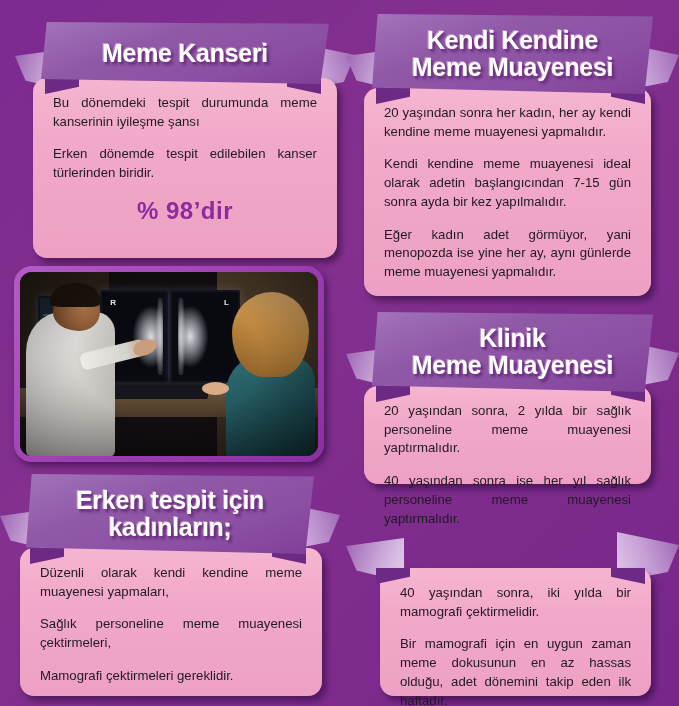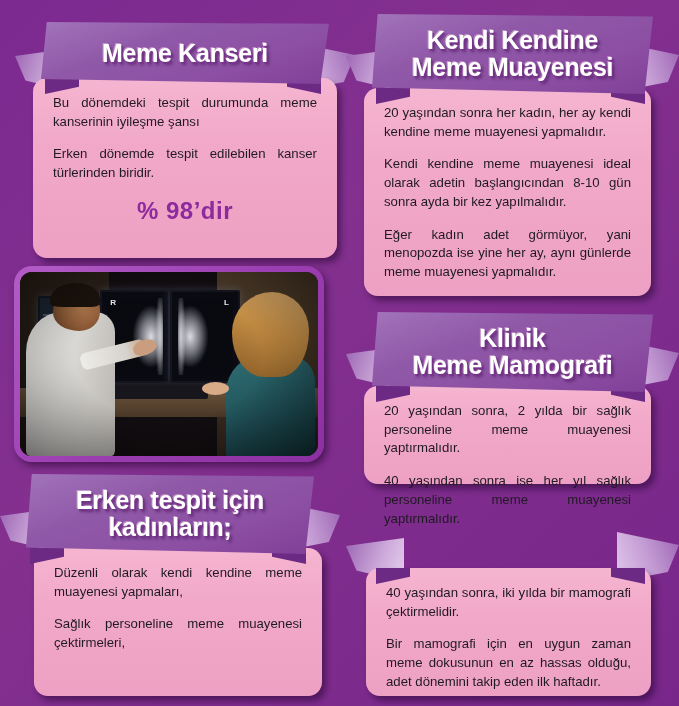--- a/index.html
+++ b/index.html
@@ -283,73 +283,74 @@
       <div class="wing-left" style="top:34px;"></div>
       <div class="wing-right" style="top:28px;"></div>
       <div class="fold-left"></div>
       <div class="fold-right"></div>
       <div class="banner-plate">
         <div class="banner-title">Erken tespit için
 kadınların;</div>
       </div>
     </div>
 
-    <div class="card" style="margin:-6px 18px 0 34px; height:148px;">
+    <div class="card" style="margin:-6px 18px 0 20px; height:148px;">
       <p>Düzenli olarak kendi kendine meme muayenesi yapmaları,</p>
       <p>Sağlık personeline meme muayenesi çektirmeleri,</p>
+      <p class="no-justify">Mamografi çektirmeleri gereklidir.</p>
     </div>
   </div>
 
   <div class="panel" style="left:346px; top:14px; width:333px;">
 
     <div class="banner two-line">
       <div class="wing-left" style="top:34px;"></div>
       <div class="wing-right" style="top:28px;"></div>
       <div class="fold-left"></div>
       <div class="fold-right"></div>
       <div class="banner-plate">
         <div class="banner-title">Kendi Kendine
 Meme Muayenesi</div>
       </div>
     </div>
 
     <div class="card" style="margin:-6px 28px 13px 18px; height:208px;">
       <p>20 yaşından sonra her kadın, her ay kendi kendine  meme muayenesi yapmalıdır.</p>
-      <p>Kendi kendine meme muayenesi ideal olarak adetin başlangıcından 8-10 gün sonra ayda bir kez yapılmalıdır.</p>
+      <p>Kendi kendine meme muayenesi ideal olarak adetin başlangıcından 7-15 gün sonra ayda bir kez yapılmalıdır.</p>
       <p>Eğer kadın adet görmüyor, yani menopozda ise yine her ay, aynı günlerde meme muayenesi yapmalıdır.</p>
     </div>
   </div>
 
   <div class="panel" style="left:346px; top:312px; width:333px;">
 
     <div class="banner two-line">
       <div class="wing-left" style="top:34px;"></div>
       <div class="wing-right" style="top:28px;"></div>
       <div class="fold-left"></div>
       <div class="fold-right"></div>
       <div class="banner-plate">
         <div class="banner-title">Klinik
-Meme Mamografi</div>
+Meme Muayenesi</div>
       </div>
     </div>
 
     <div class="card" style="margin:-6px 28px 0 18px; height:98px;">
       <p>20 yaşından sonra, 2 yılda bir sağlık personeline meme muayenesi yaptırmalıdır.</p>
       <p>40 yaşından sonra ise her yıl sağlık personeline meme muayenesi yaptırmalıdır.</p>
     </div>
   </div>
 
   <div class="panel" style="left:346px; top:512px; width:333px;">
 
     <div class="banner">
       <div class="wing-left"></div>
       <div class="wing-right"></div>
       <div class="fold-left"></div>
       <div class="fold-right"></div>
     </div>
 
-    <div class="card" style="margin:-6px 28px 0 20px; height:128px;">
+    <div class="card" style="margin:-6px 28px 0 34px; height:128px;">
       <p>40 yaşından sonra, iki yılda bir mamografi çektirmelidir.</p>
       <p>Bir mamografi için en uygun zaman meme dokusunun en az hassas olduğu, adet dönemini takip eden ilk haftadır.</p>
     </div>
   </div>
 
 </div>
 
 </body></html>

